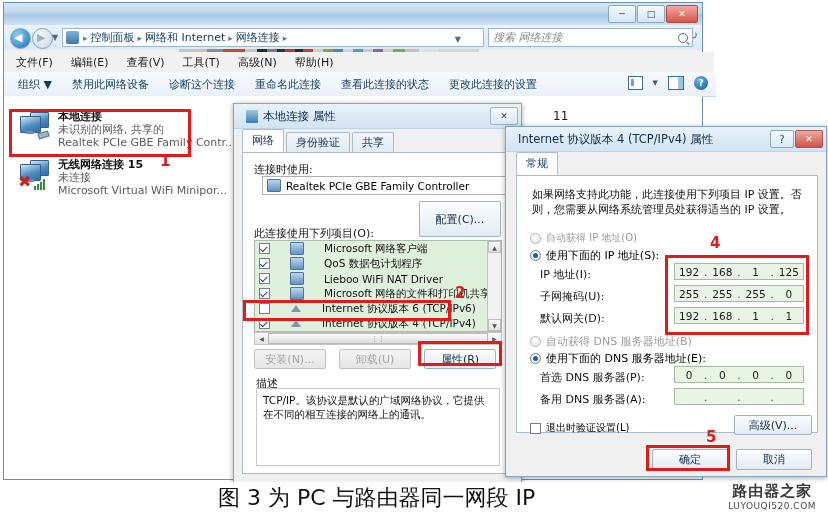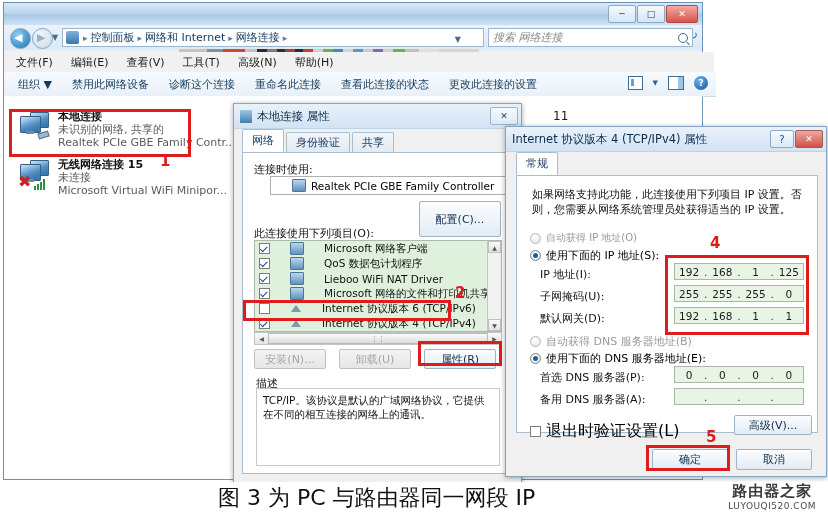--- a/index.html
+++ b/index.html
@@ -98,21 +98,21 @@
   .bars i{width:2px;background:#2f8f3e;display:block;}
   .conn-text{padding-left:2px;}
   .conn-name{font-size:11px;font-weight:bold;color:#111;line-height:13px;}
   .conn-sub{font-size:11px;color:#5b5b5b;line-height:13px;}
   .conn-dev{font-size:11px;color:#5b5b5b;line-height:13px;}
 
   
   .dialog{position:absolute;background:#f0f0f0;border:1px solid #84a7c6;
      box-shadow:0 1px 5px rgba(0,0,0,.35);box-sizing:border-box;}
   .dlg-title{height:24px;background:linear-gradient(180deg,#e9f2fa,#d2e3f3);
-     border-bottom:1px solid #bcd3e8;display:flex;align-items:center;padding-left:6px;position:relative;}
+     border-bottom:1px solid #bcd3e8;display:flex;align-items:center;padding-left:12px;position:relative;}
   .dlg-title .t{font-size:11.5px;color:#0b2d4d;}
   .dlgicon{width:12px;height:13px;margin-right:5px;position:relative;
      background:linear-gradient(180deg,#9cc6e6,#3f7fae);border-radius:1px;}
   .dlg-x{position:absolute;right:3px;top:3px;width:26px;height:16px;
      border:1px solid #9b5d57;border-radius:2px;color:#fff;font-size:9px;font-weight:bold;
      display:flex;align-items:center;justify-content:center;
      background:linear-gradient(180deg,#eda9a1,#cf5347);}
   .dlg-q{position:absolute;right:32px;top:3px;width:22px;height:16px;
      border:1px solid #8aa9c6;border-radius:2px;color:#1c4c7c;font-size:10px;
      display:flex;align-items:center;justify-content:center;
@@ -319,21 +319,21 @@
     </div>
 
     <div class="tabstrip" style="left:8px;top:27px;">
       <div class="tab active">网络</div>
       <div class="tab">身份验证</div>
       <div class="tab">共享</div>
     </div>
     <div class="panel" style="left:8px;top:48px;width:272px;height:322px;"></div>
 
     <div class="lbl" style="left:20px;top:58px;">连接时使用:</div>
-    <div class="fieldbox" style="left:36px;top:72px;width:248px;height:19px;display:flex;align-items:center;padding-left:21px;">
+    <div class="fieldbox" style="left:28px;top:72px;width:248px;height:19px;display:flex;align-items:center;padding-left:4px;">
       <span class="picon" style="margin-right:5px;"></span>
       <span style="font-size:10.5px;">Realtek PCIe GBE Family Controller</span>
     </div>
     <div class="btn" style="left:185px;top:97px;width:82px;height:36px;">配置(C)...</div>
 
     <div class="lbl" style="left:20px;top:122px;">此连接使用下列项目(O):</div>
 
     <div class="protolist" style="left:20px;top:136px;width:248px;height:92px;">
       <div class="prow">
         <span class="chk on"></span>
@@ -477,21 +477,21 @@
         <span class="dot">.</span>
       <span class="oct"></span>
         <span class="dot">.</span>
       <span class="oct"></span>
         <span class="dot">.</span>
       <span class="oct"></span>
     </div>
 
     <div style="position:absolute;left:24px;top:294px;display:flex;align-items:center;gap:5px;">
       <span class="chk"></span>
-      <span style="font-size:16px;text-align:right;">退出时验证设置(L)</span>
+      <span style="font-size:10px;text-align:right;">退出时验证设置(L)</span>
     </div>
     <div class="btn" style="left:228px;top:288px;width:78px;height:20px;">高级(V)...</div>
 
     <div class="btn" style="left:146px;top:322px;width:76px;height:21px;">确定</div>
     <div class="btn" style="left:230px;top:322px;width:76px;height:21px;">取消</div>
   </div>
 
   <div class="annbox" style="left:665px;top:255px;width:144px;height:80px;"></div>
   <div class="annnum" style="left:710px;top:234px;">4</div>
 

